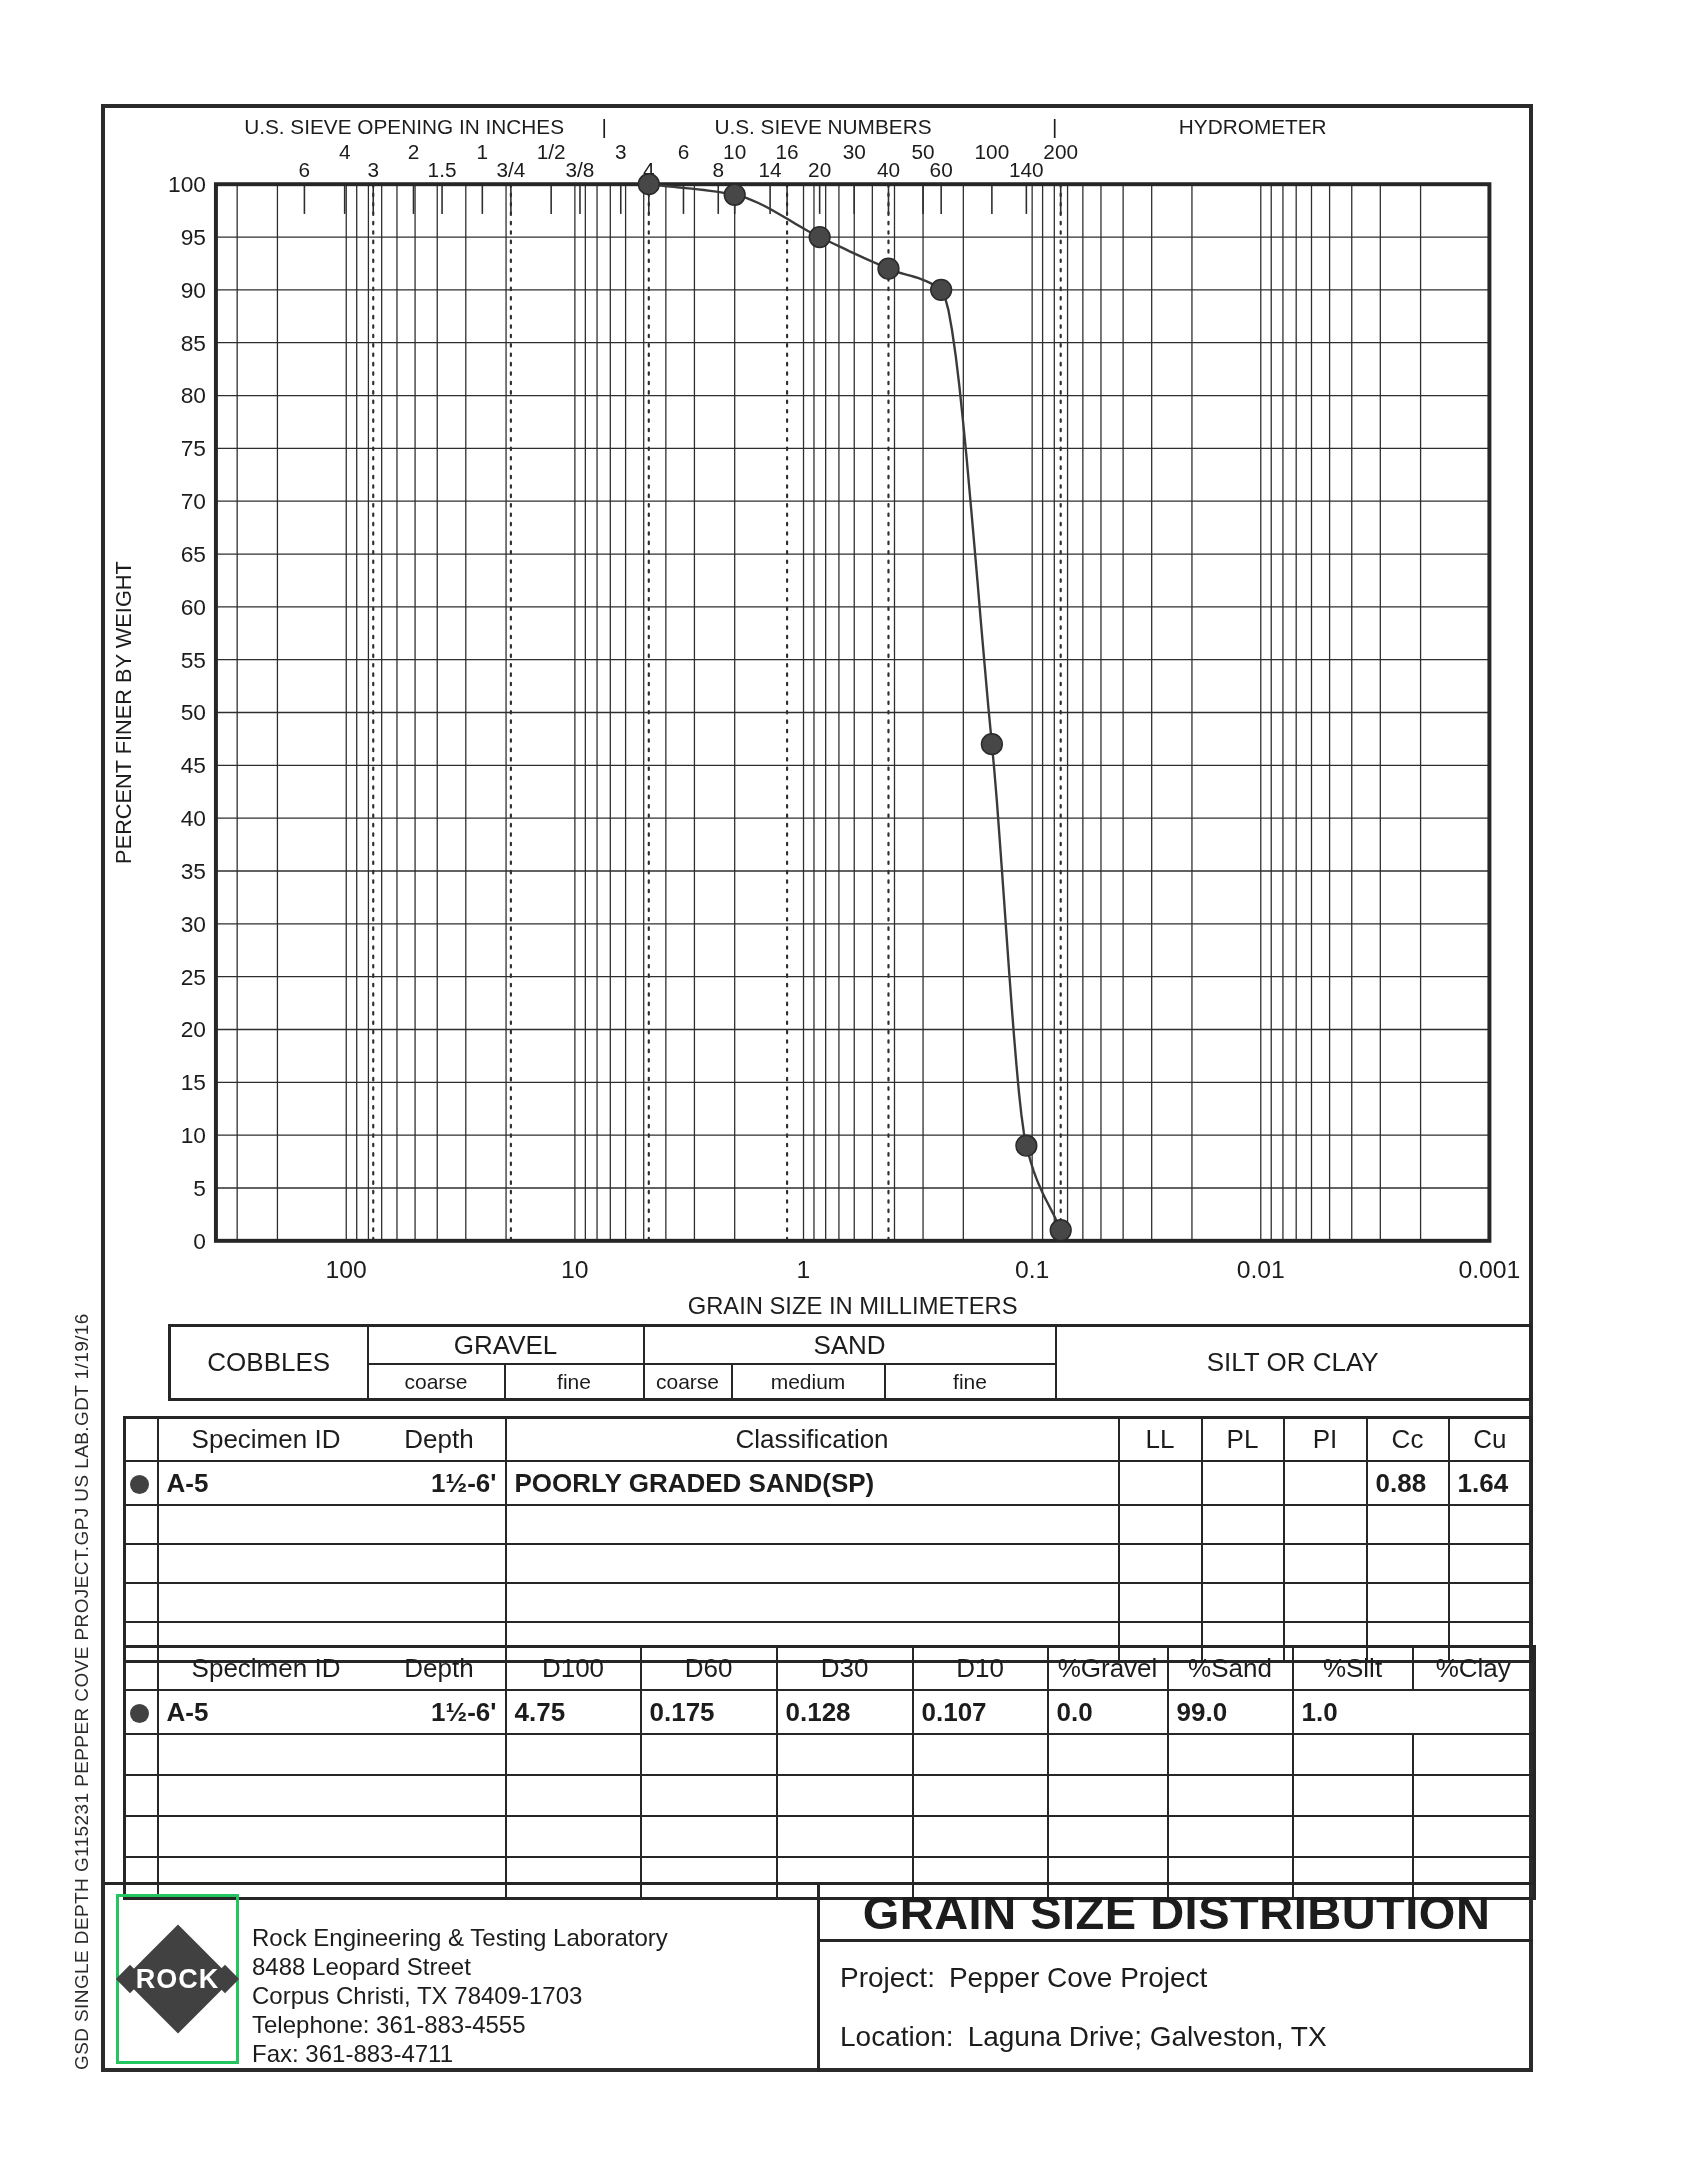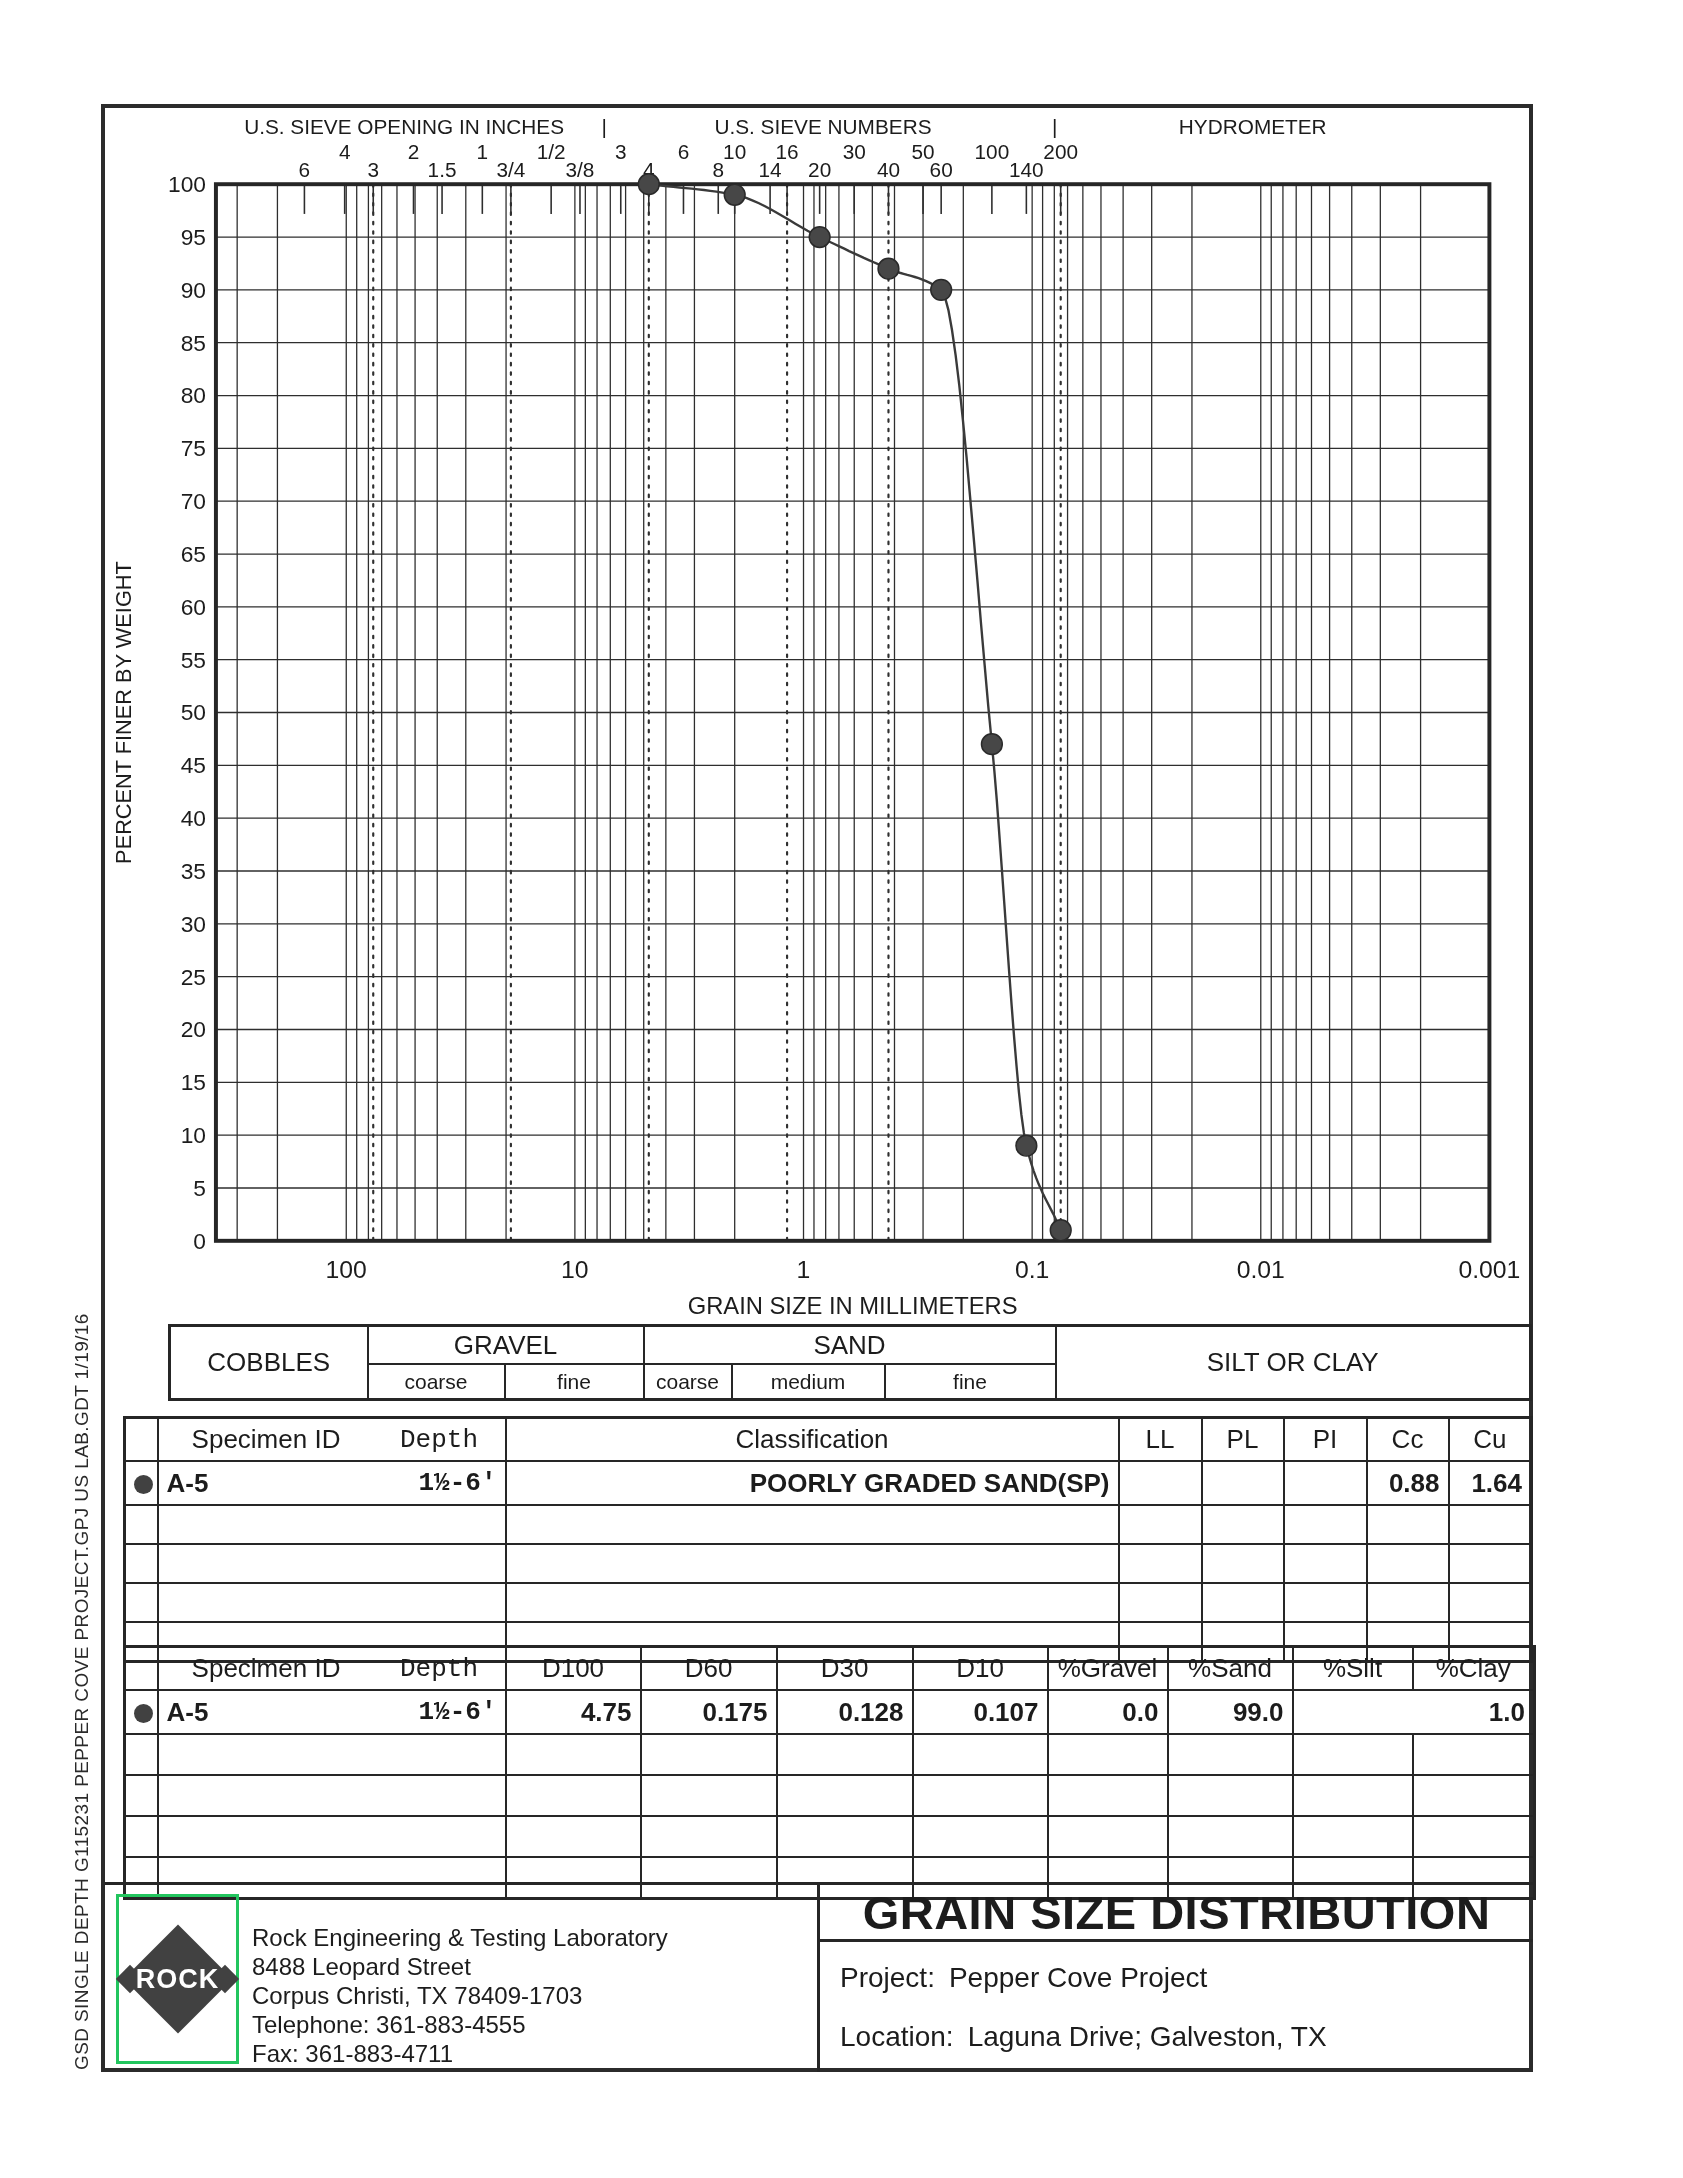--- a/index.html
+++ b/index.html
@@ -26,22 +26,22 @@
         table-layout:fixed;border:3px solid #262626;font-size:26px;}
   .spec-table td{border-top:2px solid #262626;border-bottom:2px solid #262626;
         border-right:2px solid #262626;border-left:2px solid #262626;
         padding:0 8px;white-space:nowrap;overflow:hidden;vertical-align:middle;}
   .spec-table td.no-r{border-right:none;}
   .spec-table td.no-l{border-left:none;}
   .spec-table tr.hdr td{height:41px;text-align:center;font-weight:normal;}
   .spec-table tr.data td{height:42px;font-weight:bold;}
   .spec-table tr.empty td{height:37px;}
   #table2 tr.empty td{height:39px;}
-  .ta-r{text-align:right;font-family:Liberation Mono, monospace;}
-  .ta-c{text-align:right;}
+  .ta-r{text-align:right;}
+  .ta-c{text-align:left;}
   .dot{display:inline-block;width:19px;height:19px;border-radius:50%;background:#414141;vertical-align:middle;}
   
   .footer{position:absolute;left:105px;top:1882px;width:1428px;height:190px;
         border-top:3px solid #262626;box-sizing:border-box;}
   .footer-left{position:absolute;left:0;top:0;width:712px;height:100%;}
   .logo-box{position:absolute;left:11px;top:9px;width:123px;height:170px;
         border:3px solid #22c55e;box-sizing:border-box;}
   .logo-diamond{position:absolute;left:50%;top:50%;width:77px;height:77px;
         transform:translate(-50%,-50%) rotate(45deg);background:#414141;}
   .logo-side-l{position:absolute;left:1px;top:50%;width:20px;height:20px;

